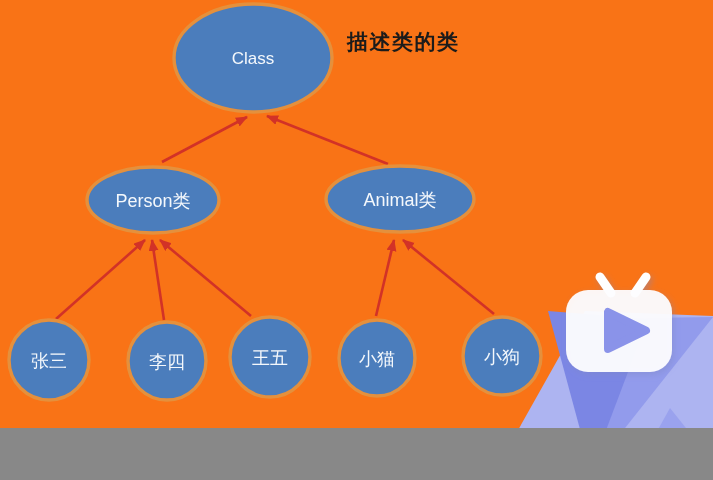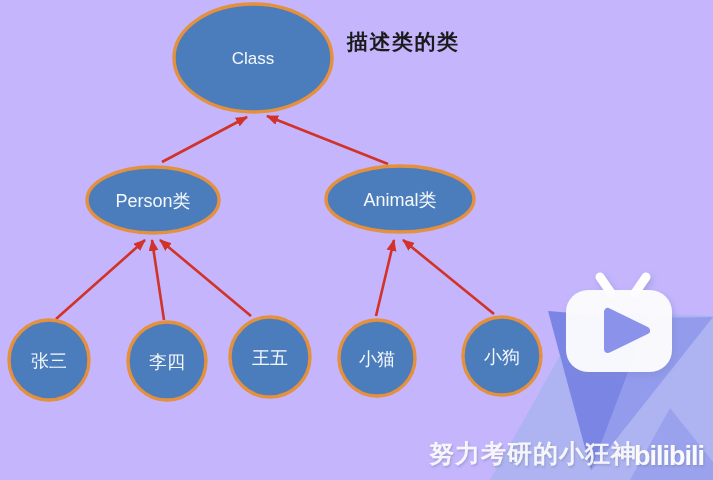--- a/index.html
+++ b/index.html
@@ -1,17 +1,17 @@
 <!DOCTYPE html>
 <html><head>
 <meta charset="utf-8">
 <style>
   html,body{margin:0;padding:0;background:#888;}
   .stage{
-    position:relative;width:713px;height:480px;background:#c4b5fd;
+    position:relative;width:713px;height:428px;background:#f97316;
     overflow:hidden;font-family:"Liberation Sans",sans-serif;
   }
   svg{display:block}
   .node-label{
     fill:#f4f8fc;font-family:"Liberation Sans",sans-serif;
     font-size:18px;text-anchor:middle;
   }
   .root-label{font-size:17px;}
   .annotation-text{
     fill:#1b1b1b;font-family:"Liberation Sans",sans-serif;

